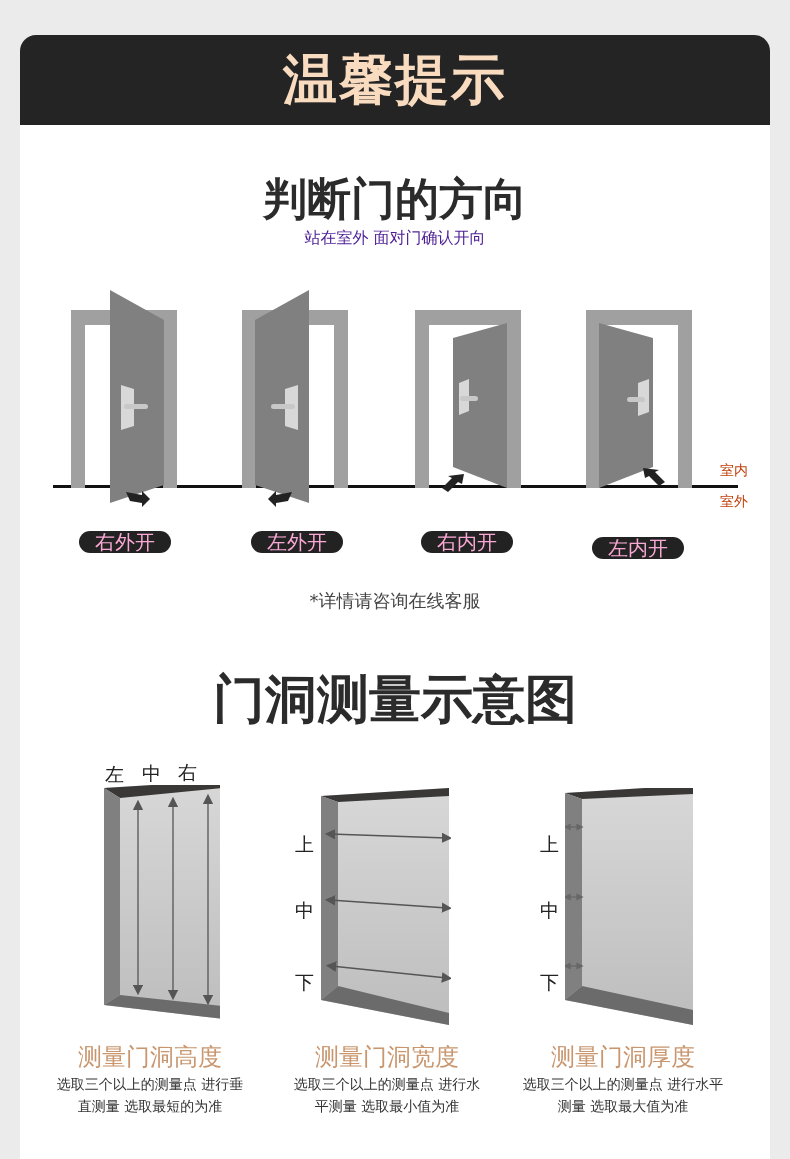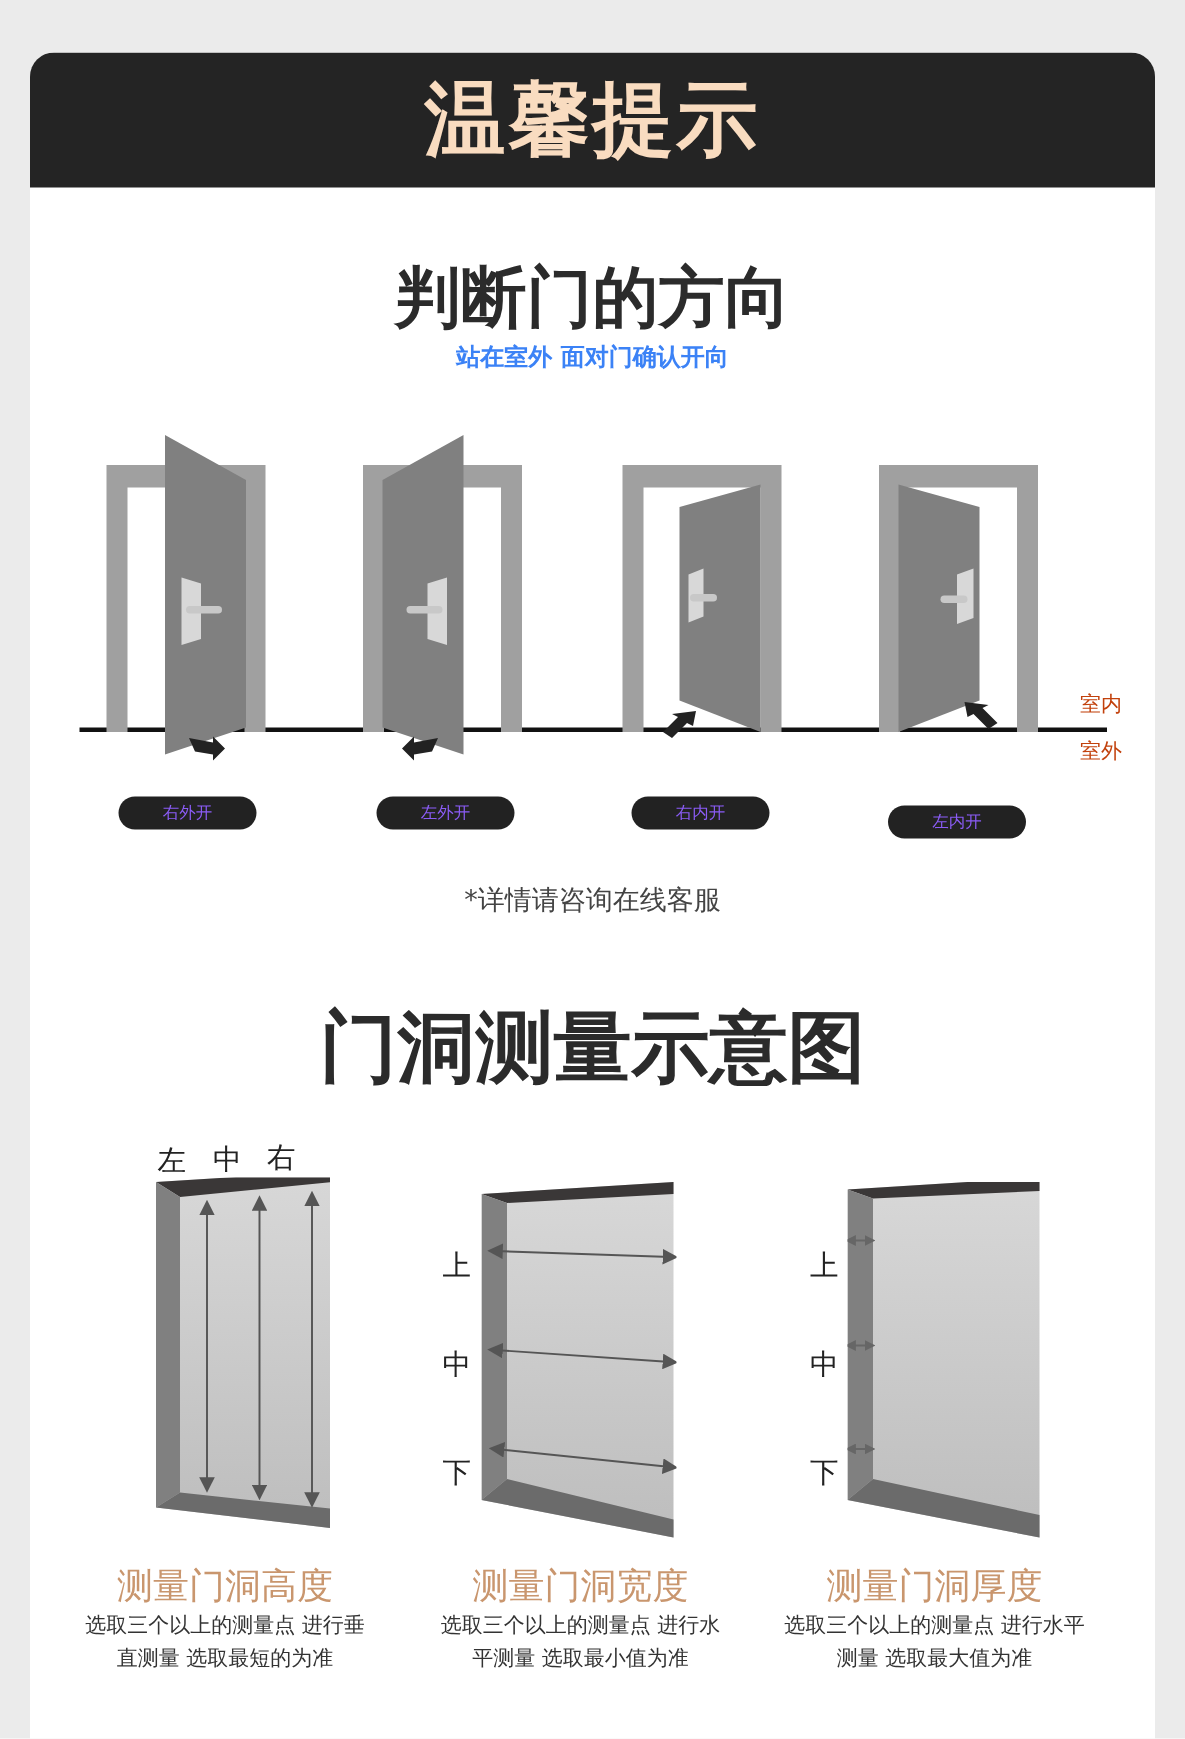--- a/index.html
+++ b/index.html
@@ -17,30 +17,30 @@
     background:#242424; display:flex; align-items:center; justify-content:center;
   }
   .banner-title {
     color:#f9dcc0; font-size:54px; font-weight:bold; letter-spacing:2px; line-height:1;
   }
   .h-title {
     position:absolute; left:0; width:750px; text-align:center;
     color:#2b2b2b; font-weight:bold; line-height:1;
   }
   .sub {
-    position:absolute; left:0; width:750px; text-align:center; color:#3b82f6; line-height:1;font-weight:bold;
+    position:absolute; left:0; width:750px; text-align:center; color:#4c1d95; line-height:1;
   }
   .floor {
     position:absolute; left:33px; top:450px; width:685px; height:3px; background:#111;
   }
   .side-label { position:absolute; font-size:14px; color:#c2410c; line-height:1; }
   .door-svg { position:absolute; }
   .pill {
     position:absolute; width:92px; height:22px; border-radius:11px;
-    background:#222; color:#8b5cf6; font-size:11px; line-height:22px; text-align:center;
+    background:#222; color:#f9a8d4; font-size:20px; line-height:22px; text-align:center;
   }
   .note {
     position:absolute; left:0; width:750px; top:557px; text-align:center;
     font-size:18px; color:#444; line-height:1;
   }
   .m-col { position:absolute; top:720px; width:230px; }
   .m-title { position:absolute; left:0; width:230px; text-align:center; top:290px;
     color:#c9966e; font-size:24px; line-height:1; }
   .m-desc { position:absolute; left:-10px; width:250px; text-align:center; top:318px;
     color:#333; font-size:14px; line-height:22px; }

